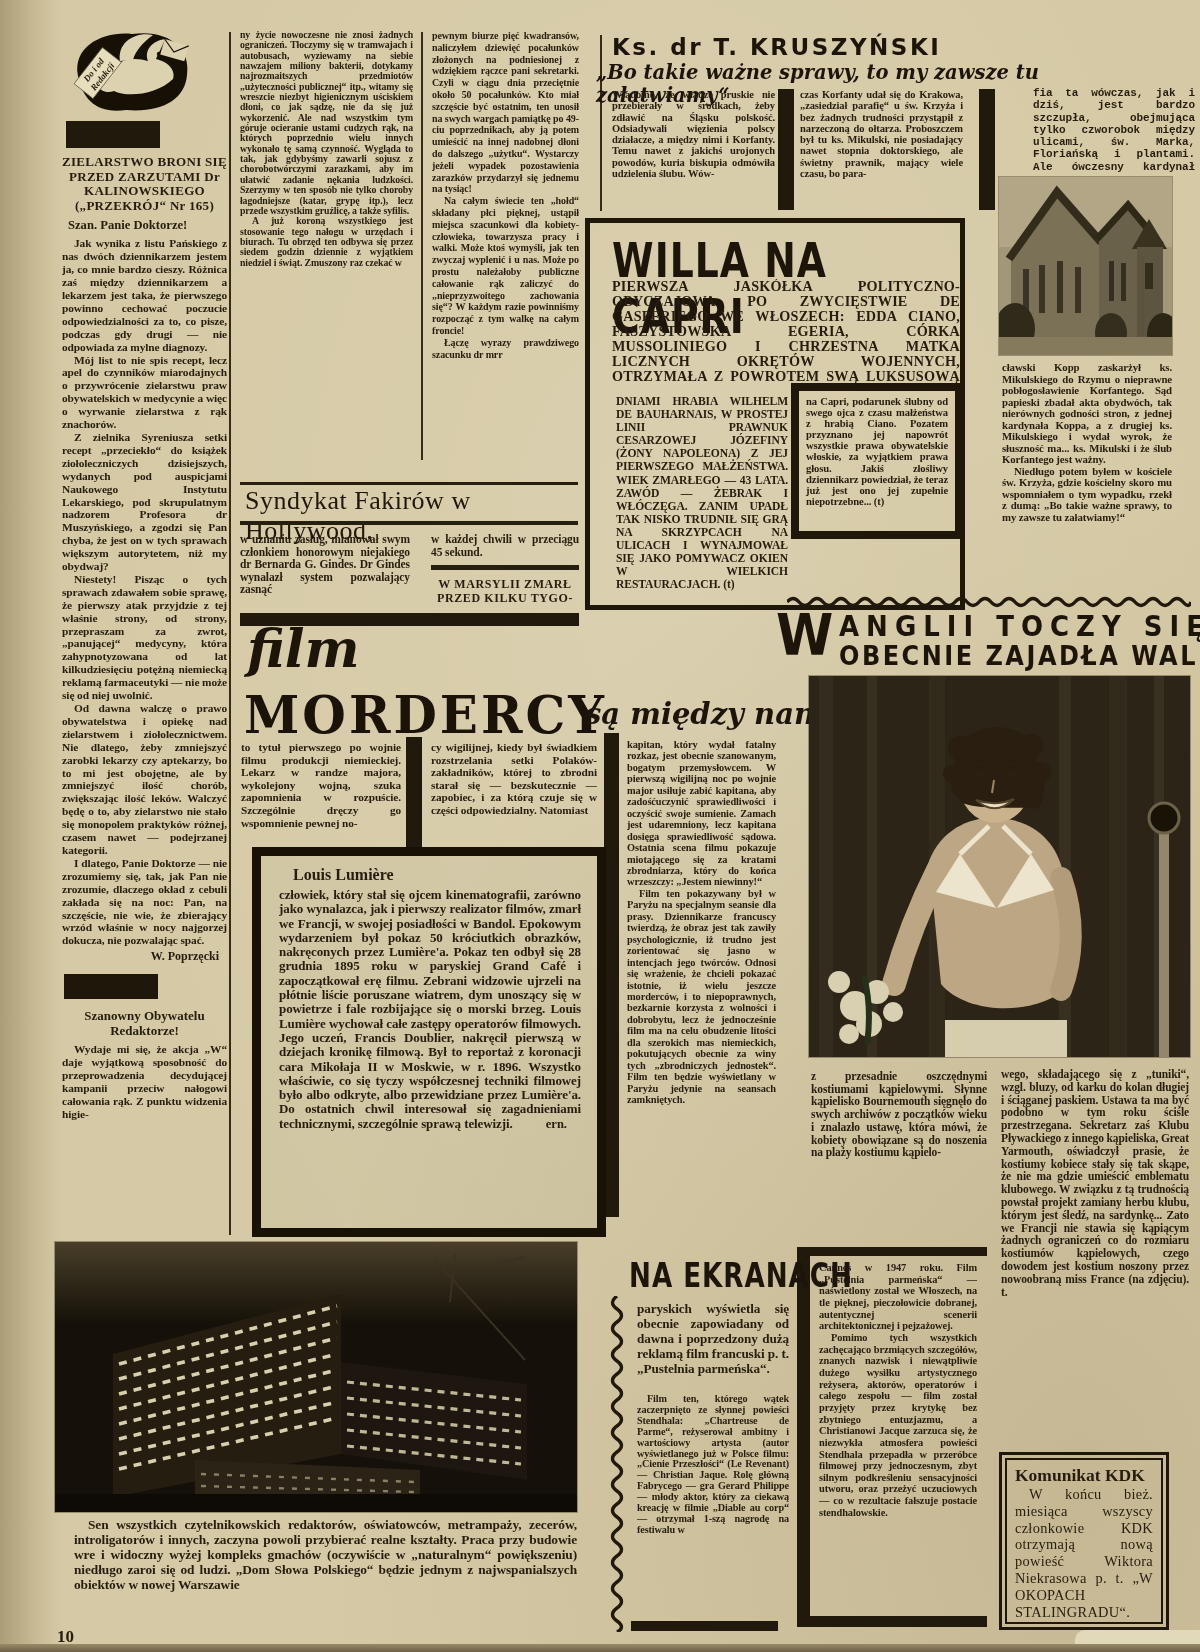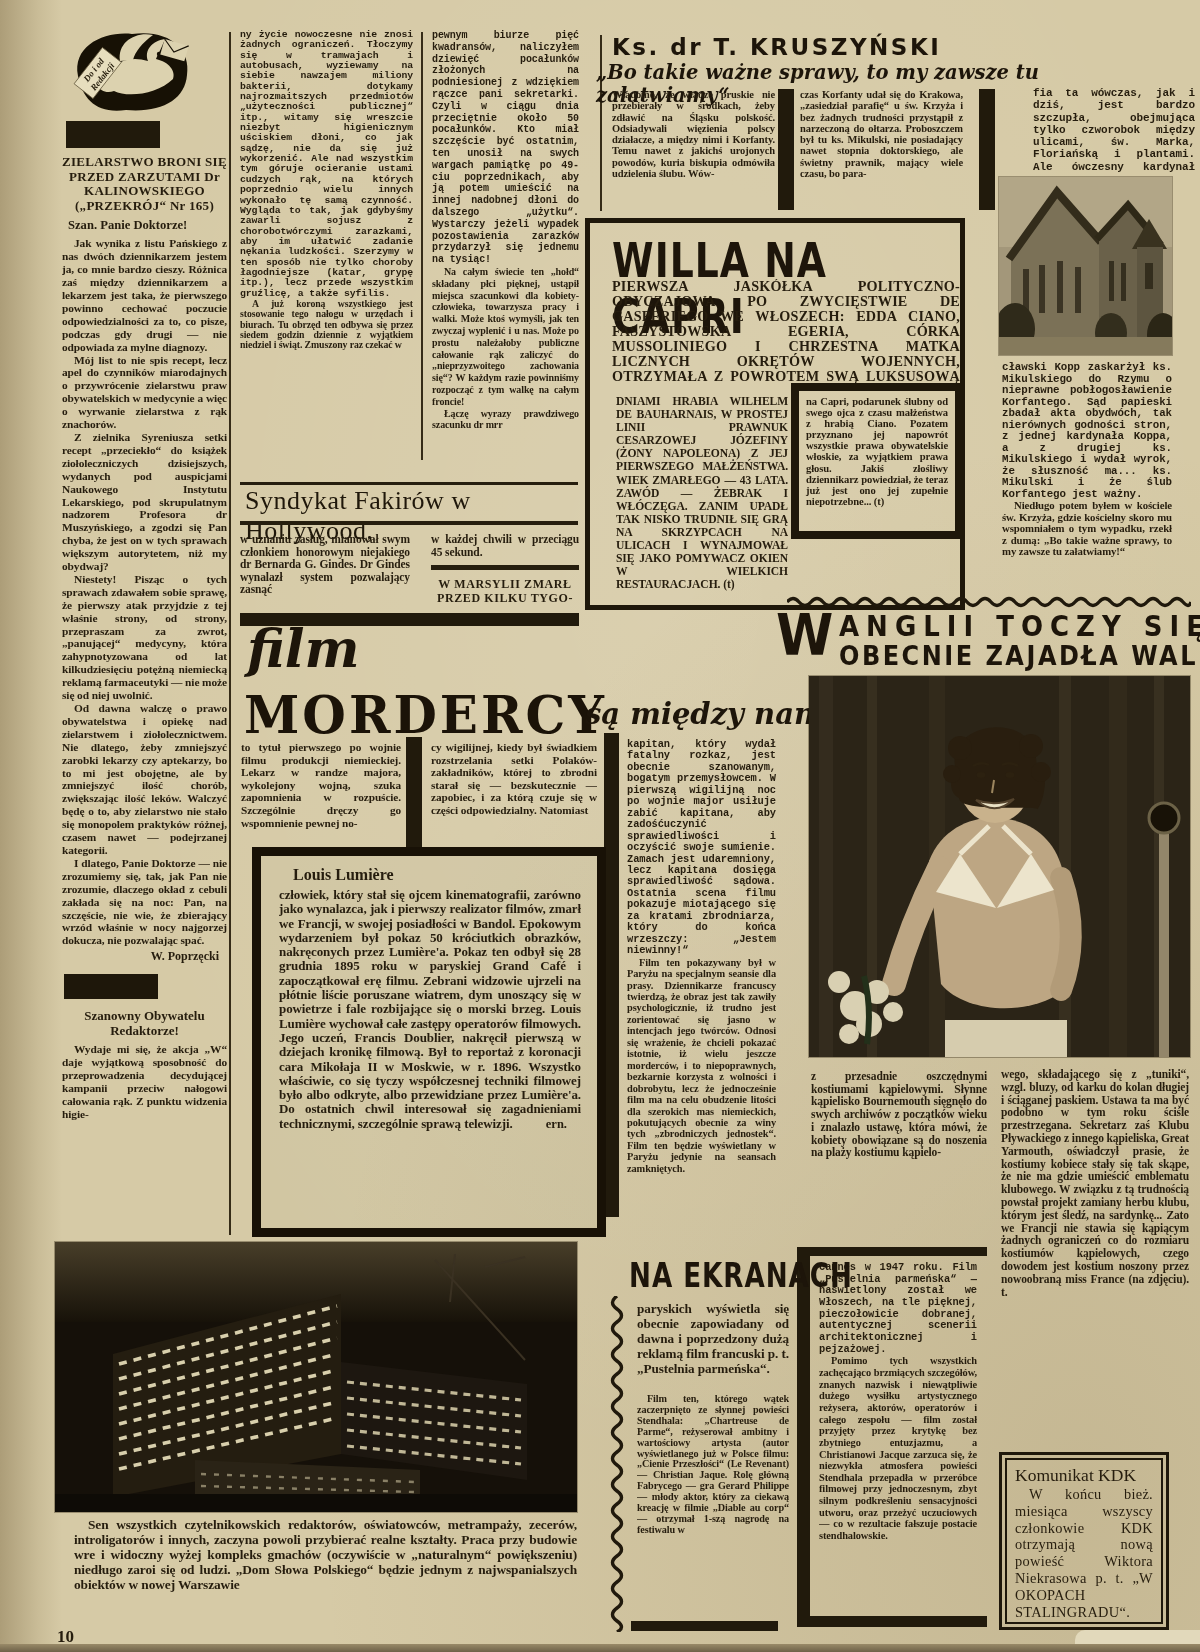--- a/index.html
+++ b/index.html
@@ -13,21 +13,21 @@
       linear-gradient(90deg, #ac9d78 0px, #c9bc97 38px, #d6caa6 62px),
       linear-gradient(270deg, #baac85 0px, #d1c5a0 26px, #d6caa6 55px),
       linear-gradient(0deg, #a39372 0px, #c8bb95 30px, rgba(214,202,166,0) 70px);
   }
   .abs{position:absolute;}
   .ink{background:#211a0c;}
   .vrule{position:absolute;width:2px;background:#352b17;}
   .hrule{position:absolute;background:#261e0e;}
   .body-col{text-align:justify;font-weight:bold;overflow:hidden;letter-spacing:-0.1px;}
   .para{margin:0;text-indent:12px;}
-  .cont .para:first-child{text-indent:0;font-family:Liberation Mono, monospace;}
+  .cont .para:first-child{text-indent:0;}
   .c1-head{font-weight:bold;font-size:13px;line-height:14.6px;text-align:center;letter-spacing:.3px;}
   .c1-sal{font-weight:bold;font-size:12.6px;margin:5px 0 4px 6px;}
   .sig{font-weight:bold;font-size:12px;text-align:right;padding-right:8px;margin-top:2px;}
   .redact{width:94px;height:25px;background:#1e170a;margin:10px 0 9px 2px;}
   .c1-head2{font-weight:bold;font-size:13px;line-height:15px;text-align:center;margin-bottom:5px;}
   .headline-sans{font-family:"DejaVu Sans","Liberation Sans",sans-serif;font-weight:bold;color:#1d150a;}
   .photo{box-shadow:0 0 0 1px rgba(40,30,10,.35);}
   .signoff{display:block;text-align:right;font-weight:bold;padding-right:14px;margin-top:-14px;}
   svg text{font-family:"Liberation Serif",serif;}
 </style>
@@ -228,21 +228,21 @@
     <svg width="22" height="336" viewBox="0 0 22 336">
       <path d="M11 0 Q2 6.5 11 13 T11 26 T11 39 T11 52 T11 65 T11 78 T11 91 T11 104 T11 117 T11 130 T11 143 T11 156 T11 169 T11 182 T11 195 T11 208 T11 221 T11 234 T11 247 T11 260 T11 273 T11 286 T11 299 T11 312 T11 325 T11 336" stroke="#20190c" stroke-width="3.4" fill="none"></path>
     </svg>
   </div>
   <div class="abs body-col cont" style="left:637px;top:1301px;width:152px;height:90px;font-size:13.2px;line-height:15px;">paryskich wyświetla się obecnie zapowiadany od dawna i poprzedzony dużą reklamą film francuski p. t. „Pustelnia parmeńska“.</div>
   <div class="abs body-col" style="left:637px;top:1394px;width:152px;height:220px;font-size:10.2px;line-height:10.9px;text-indent:10px;">Film ten, którego wątek zaczerpnięto ze słynnej powieści Stendhala: „Chartreuse de Parme“, reżyserował ambitny i wartościowy artysta (autor wyświetlanego już w Polsce filmu: „Cienie Przeszłości“ (Le Revenant) — Christian Jaque. Rolę główną Fabrycego — gra Gerard Philippe — młody aktor, który za ciekawą kreację w filmie „Diable au corp“ — otrzymał 1-szą nagrodę na festiwalu w</div>
   <div class="abs ink" style="left:631px;top:1621px;width:147px;height:10px;"></div>
 
   <div class="abs" style="left:999px;top:1452px;width:170px;height:178px;border:3px solid #1e170a;box-sizing:border-box;">
     <div style="position:absolute;inset:3px;border:2px solid #1e170a;padding:5px 8px;box-sizing:border-box;">
-      <div style="font-size:17.5px;font-weight:normal;">Komunikat KDK</div>
+      <div style="font-size:17.5px;font-weight:bold;">Komunikat KDK</div>
       <div style="font-size:14.4px;line-height:16.8px;text-indent:14px;text-align:justify;letter-spacing:.3px;">W końcu bież. miesiąca wszyscy członkowie KDK otrzymają nową powieść Wiktora Niekrasowa p. t. „W OKOPACH STALINGRADU“.</div>
     </div>
   </div>
 
   <div class="abs photo" style="left:55px;top:1242px;width:522px;height:270px;">
     <svg width="522" height="270" viewBox="0 0 522 270">
       <defs>
         <linearGradient id="sky" x1="0" y1="0" x2="0" y2="1">
           <stop offset="0" stop-color="#483e29"></stop>
             <stop offset="1" stop-color="#171209"></stop>

